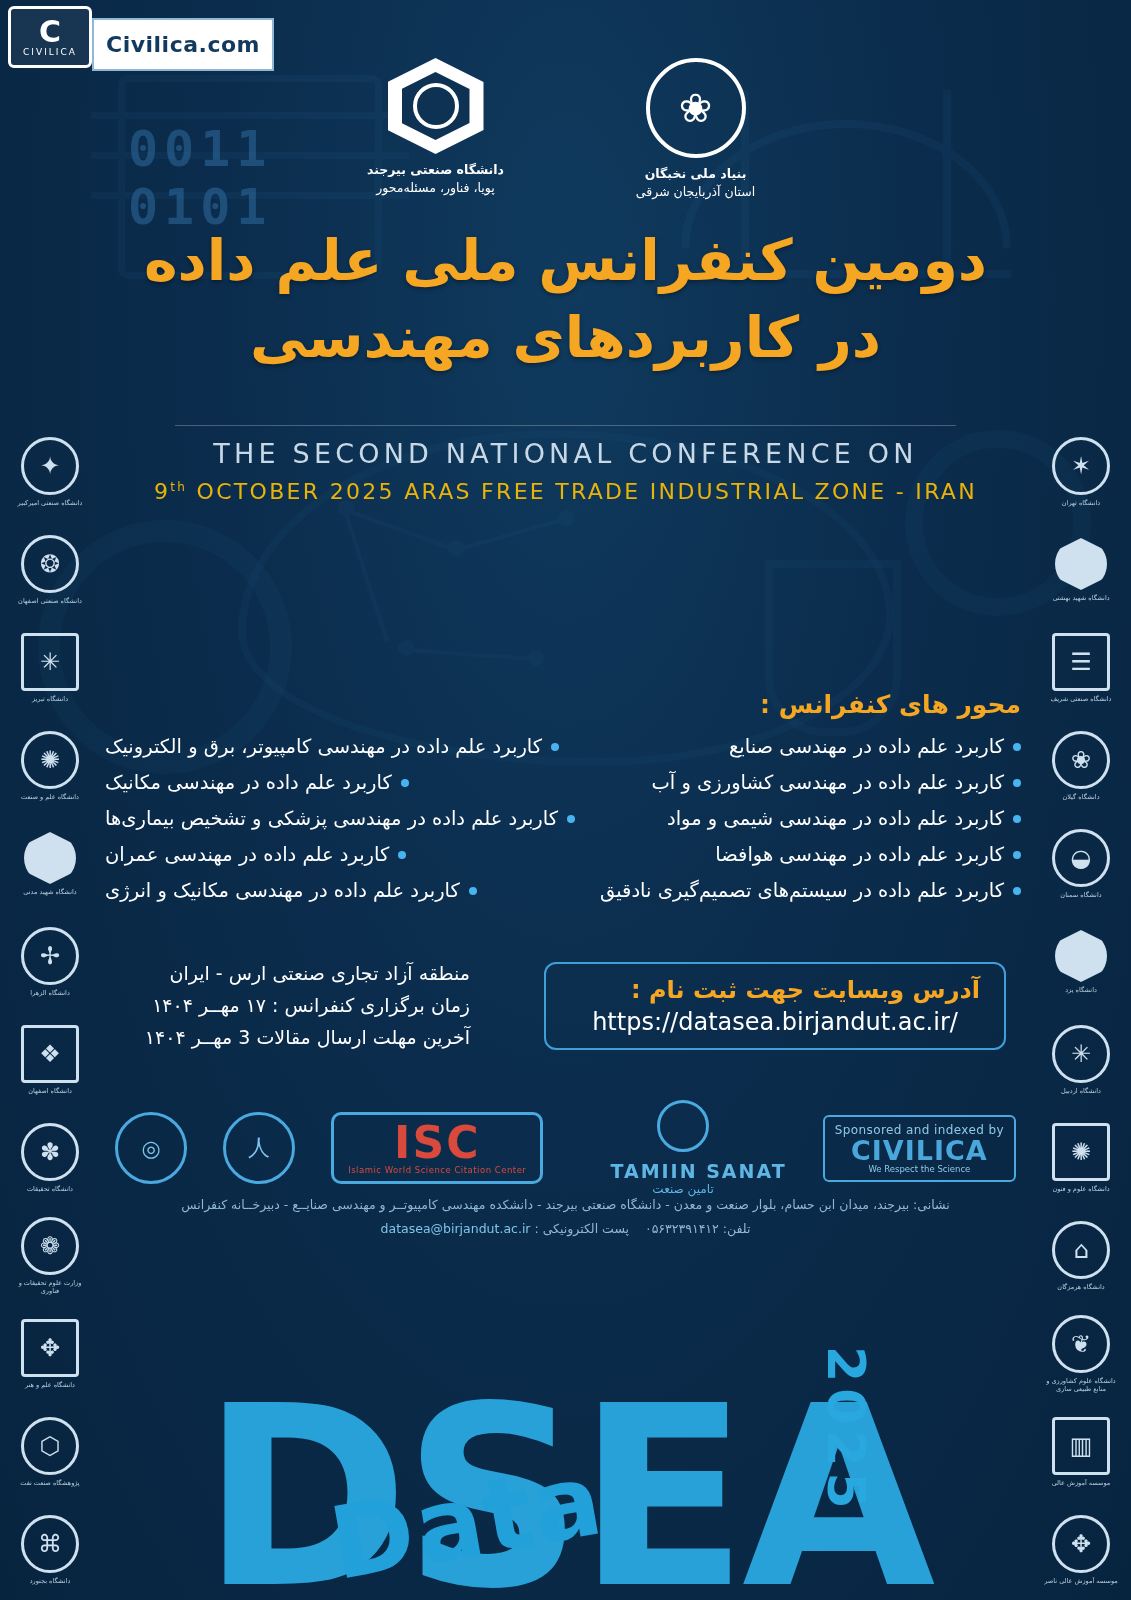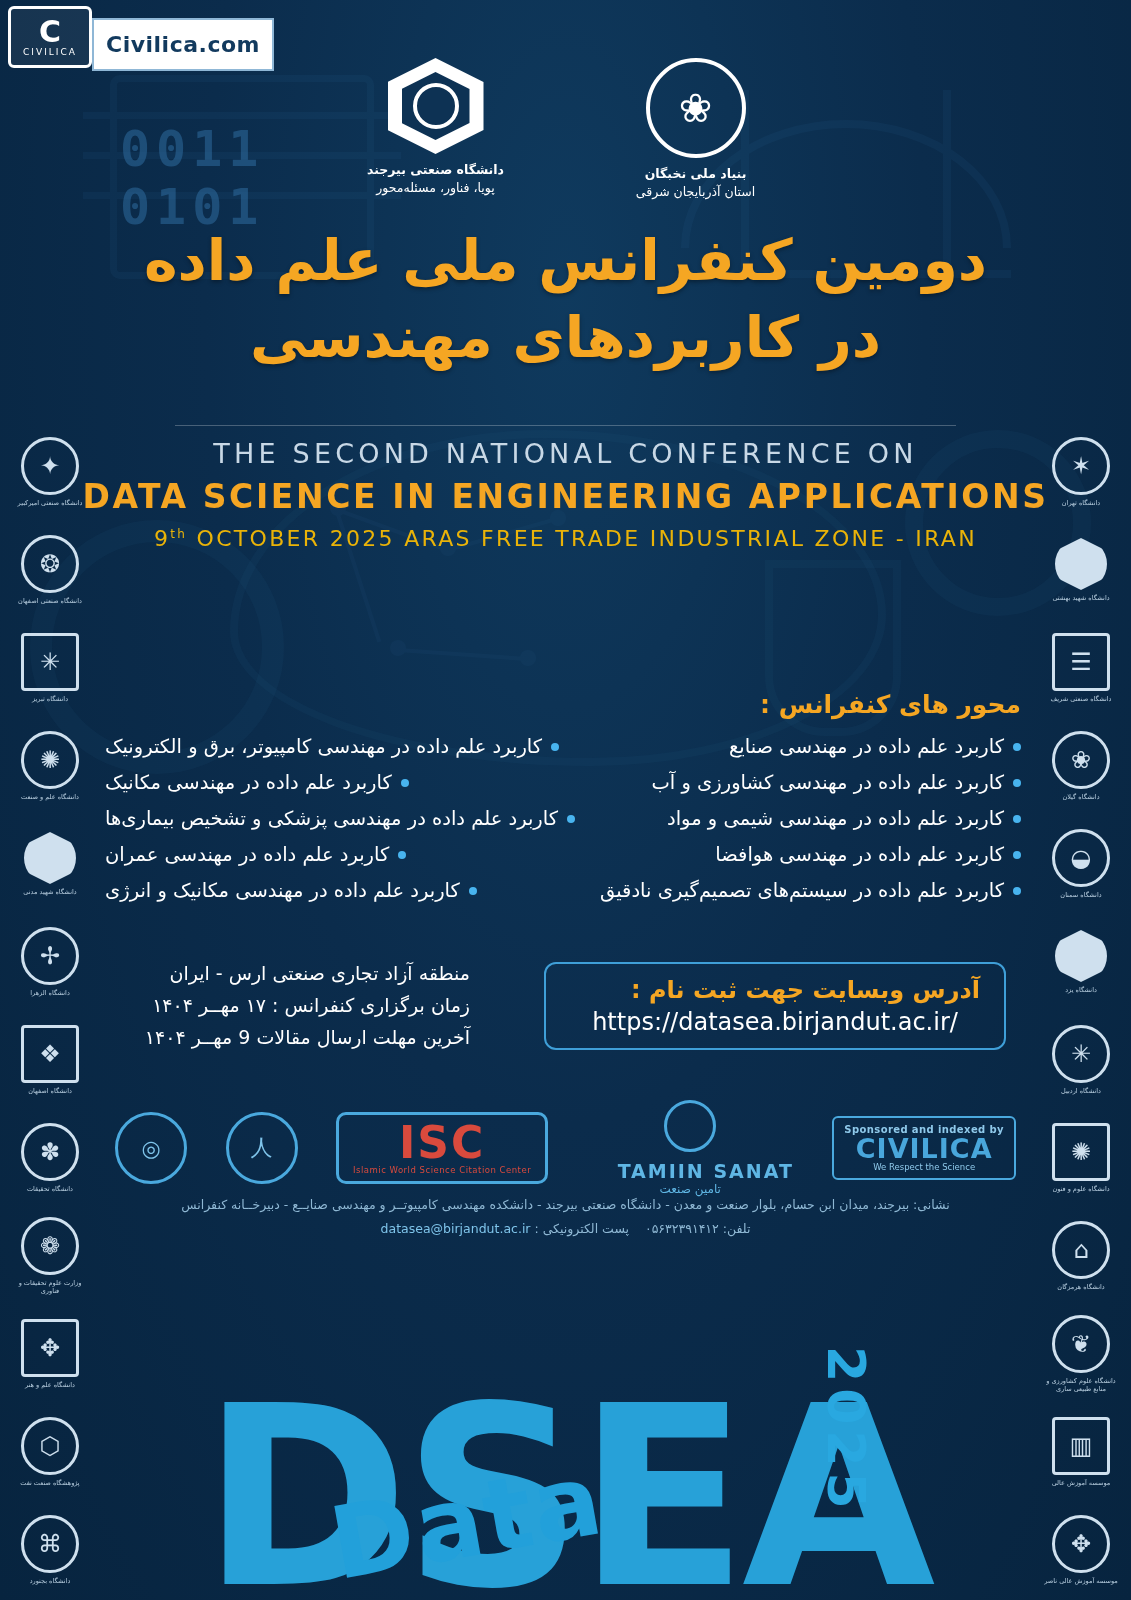--- a/index.html
+++ b/index.html
@@ -6,21 +6,21 @@
   html,body{margin:0;padding:0;background:#0a2a47;}
   body{
     width:1131px;height:1600px;position:relative;overflow:hidden;
     font-family:"DejaVu Sans","Liberation Sans",sans-serif;
     background:
       radial-gradient(ellipse at 50% 18%, #0f3a5e 0%, #0b2c4c 45%, #07243f 100%);
     color:#ffffff;
   }
 
   
-  .bg-deco{position:absolute;inset:0;pointer-events:none;}
+  .bg-deco{position:absolute;inset:0;pointer-events:none;margin-left:8px;}
   .deco{position:absolute;opacity:.10;}
   .chip{left:110px;top:75px;width:250px;height:190px;border:7px solid #2e6b9e;border-radius:10px;}
   .chip:before,.chip:after{content:"";position:absolute;left:-34px;right:-34px;top:30px;height:0;border-top:7px solid #2e6b9e;}
   .chip:after{top:110px;}
   .chip .pin{position:absolute;left:-34px;right:-34px;top:70px;border-top:7px solid #2e6b9e;}
   .bits{position:absolute;left:120px;top:120px;font-size:50px;font-weight:bold;color:#2e6b9e;letter-spacing:6px;opacity:.55;font-family:"DejaVu Sans Mono","Liberation Mono",monospace;}
   .bridge{right:120px;top:100px;width:330px;height:170px;border-bottom:8px solid #2f6da0;}
   .bridge .cable{position:absolute;left:0;right:0;top:20px;height:120px;border:8px solid #2f6da0;border-bottom:none;border-radius:50%/100% 100% 0 0;}
   .bridge .tower{position:absolute;top:-10px;width:8px;height:180px;background:#2f6da0;}
   .brain{left:230px;top:430px;width:640px;height:320px;border:8px solid #2a5f8d;border-radius:48% 52% 45% 55%/60% 55% 45% 40%;}
@@ -92,21 +92,21 @@
   .webbox .url{direction:ltr;font-size:24px;color:#ffffff;text-align:center;margin-top:4px;}
 
   
   .meta{position:absolute;top:962px;left:110px;width:360px;text-align:right;}
   .meta div{font-size:19px;color:#ffffff;margin-bottom:10px;}
 
   
   .sponsors{position:absolute;top:1100px;left:115px;right:115px;display:flex;align-items:center;justify-content:space-between;}
   .sp{display:flex;flex-direction:column;align-items:center;color:#7fc4ea;}
   .sp .civ-b{border:2px solid #4aa9de;border-radius:6px;padding:6px 10px;text-align:center;}
-  .sp .civ-b .s{font-size:10px;color:#8fc9ea;letter-spacing:.4px;font-weight:bold;}
+  .sp .civ-b .s{font-size:12px;color:#8fc9ea;letter-spacing:.4px;}
   .sp .civ-b .m{font-size:27px;font-weight:bold;color:#49a7dc;letter-spacing:1px;line-height:1;}
   .sp .civ-b .b{font-size:8.5px;color:#8fc9ea;}
   .tamiin{display:flex;align-items:center;gap:8px;}
   .tamiin .globe{width:46px;height:46px;border:3px solid #4aa9de;border-radius:50%;}
   .tamiin .txt .a{font-size:19px;color:#5fb6e4;letter-spacing:2px;font-weight:bold;margin-left:31px;}
   .tamiin .txt .b{font-size:12px;color:#5fb6e4;text-align:center;}
   .isc{border:3px solid #4aa9de;border-radius:10px;padding:6px 14px;text-align:center;}
   .isc .m{font-size:44px;font-weight:bold;color:#d94a3d;letter-spacing:2px;line-height:1;}
   .isc .b{font-size:8.5px;color:#d94a3d;letter-spacing:.5px;}
   .circlogo{width:66px;height:66px;border:3px solid #4aa9de;border-radius:50%;display:flex;align-items:center;justify-content:center;font-size:22px;color:#7fc4ea;}
@@ -178,21 +178,20 @@
 </div>
 
 <div class="fa-title">
   <span>دومین کنفرانس ملی علم داده</span>
   <span class="l2">در کاربردهای مهندسی</span>
 </div>
 <div class="rule"></div>
 
 <div class="en-block">
   <div class="en1">THE SECOND NATIONAL CONFERENCE ON</div>
-  <div class="en2">DATA SCIENCE IN ENGINEERING APPLICATIONS</div>
   <div class="en3">
     <span>9</span><sup>th</sup>
     <span>OCTOBER 2025  ARAS FREE TRADE INDUSTRIAL ZONE - IRAN</span>
   </div>
 </div>
 
 <div class="strip left">
   <div class="ulogo">
       <div class="sym">✦</div>
       <div class="cap">دانشگاه صنعتی امیرکبیر</div>
@@ -351,21 +350,21 @@
 </div>
 
 <div class="webbox">
   <div class="lbl">آدرس وبسایت جهت ثبت نام :</div>
   <div class="url">https://datasea.birjandut.ac.ir/</div>
 </div>
 
 <div class="meta">
   <div>منطقه آزاد تجاری صنعتی ارس - ایران</div>
   <div>زمان برگزاری کنفرانس : ۱۷ مهــر ۱۴۰۴</div>
-  <div>آخرین مهلت ارسال مقالات 9 مهــر ۱۴۰۴</div>
+  <div>آخرین مهلت ارسال مقالات 3 مهــر ۱۴۰۴</div>
 </div>
 
 <div class="sponsors">
   <div class="sp">
     <div class="civ-b">
       <div class="s">Sponsored and indexed by</div>
       <div class="m">CIVILICA</div>
       <div class="b">We Respect the Science</div>
     </div>
   </div>

